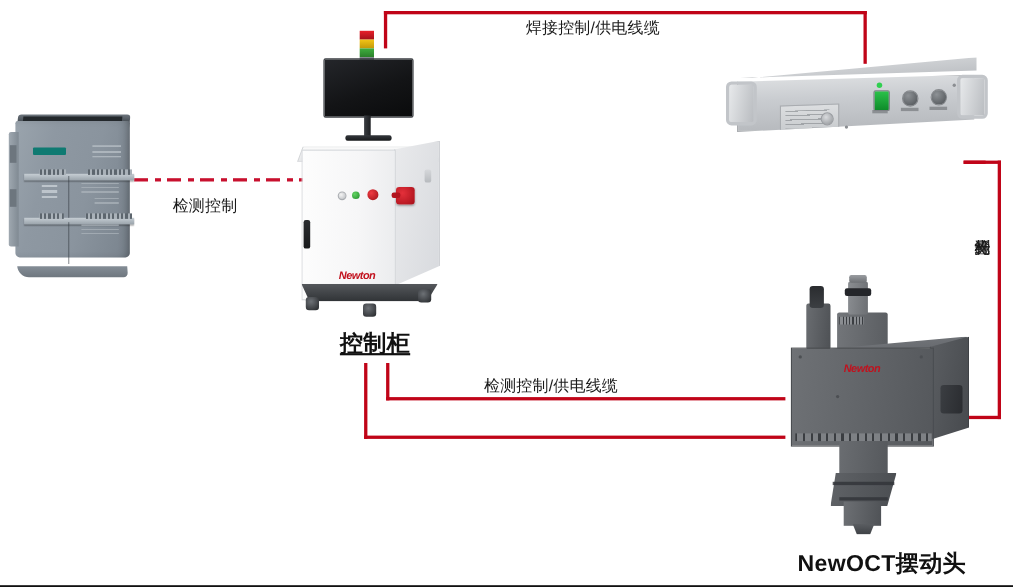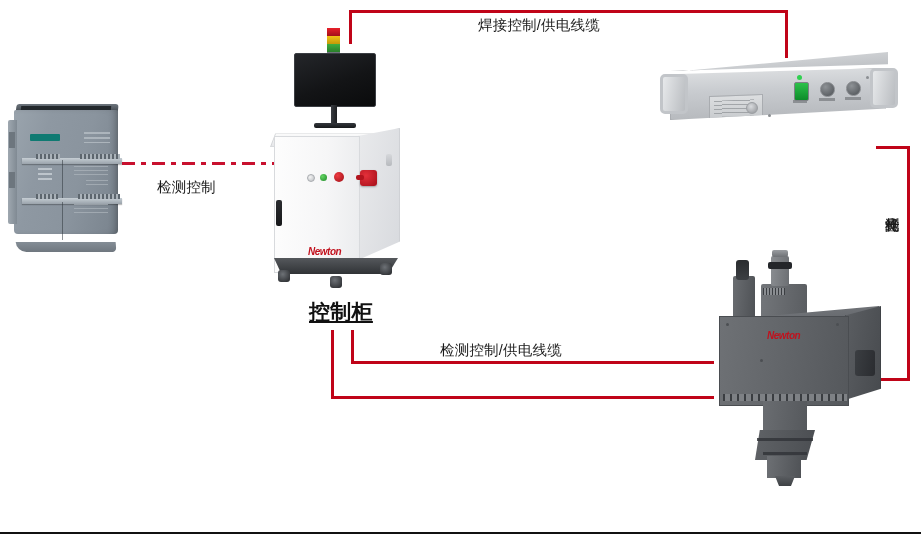--- a/index.html
+++ b/index.html
@@ -630,20 +630,21 @@
     <div class="head-window"></div>
     <div class="head-bolts"></div>
     <div class="head-nozzle-a"></div>
     <div class="head-nozzle-b"></div>
     <div class="head-nozzle-c"></div>
     <div class="head-nozzle-tip"></div>
     <div class="head-detail" style="left:52px; top:180px; width:56px; height:3px;"></div>
     <div class="head-detail" style="left:58px; top:194px; width:44px; height:3px;"></div>
   </div>
 
+  <div class="device-title" style="left:725px; top:498px;">NewOCT摆动头</div>
 
   <div class="cable-label" style="left:478px; top:16px;">焊接控制/供电线缆</div>
 
   <div class="cable-label" style="left:157px; top:178px;">检测控制</div>
 
   <div class="cable-label vertical" style="left:884px; top:206px;">检测光纤</div>
 
   <div class="cable-label" style="left:440px; top:341px;">检测控制/供电线缆</div>
 
 

